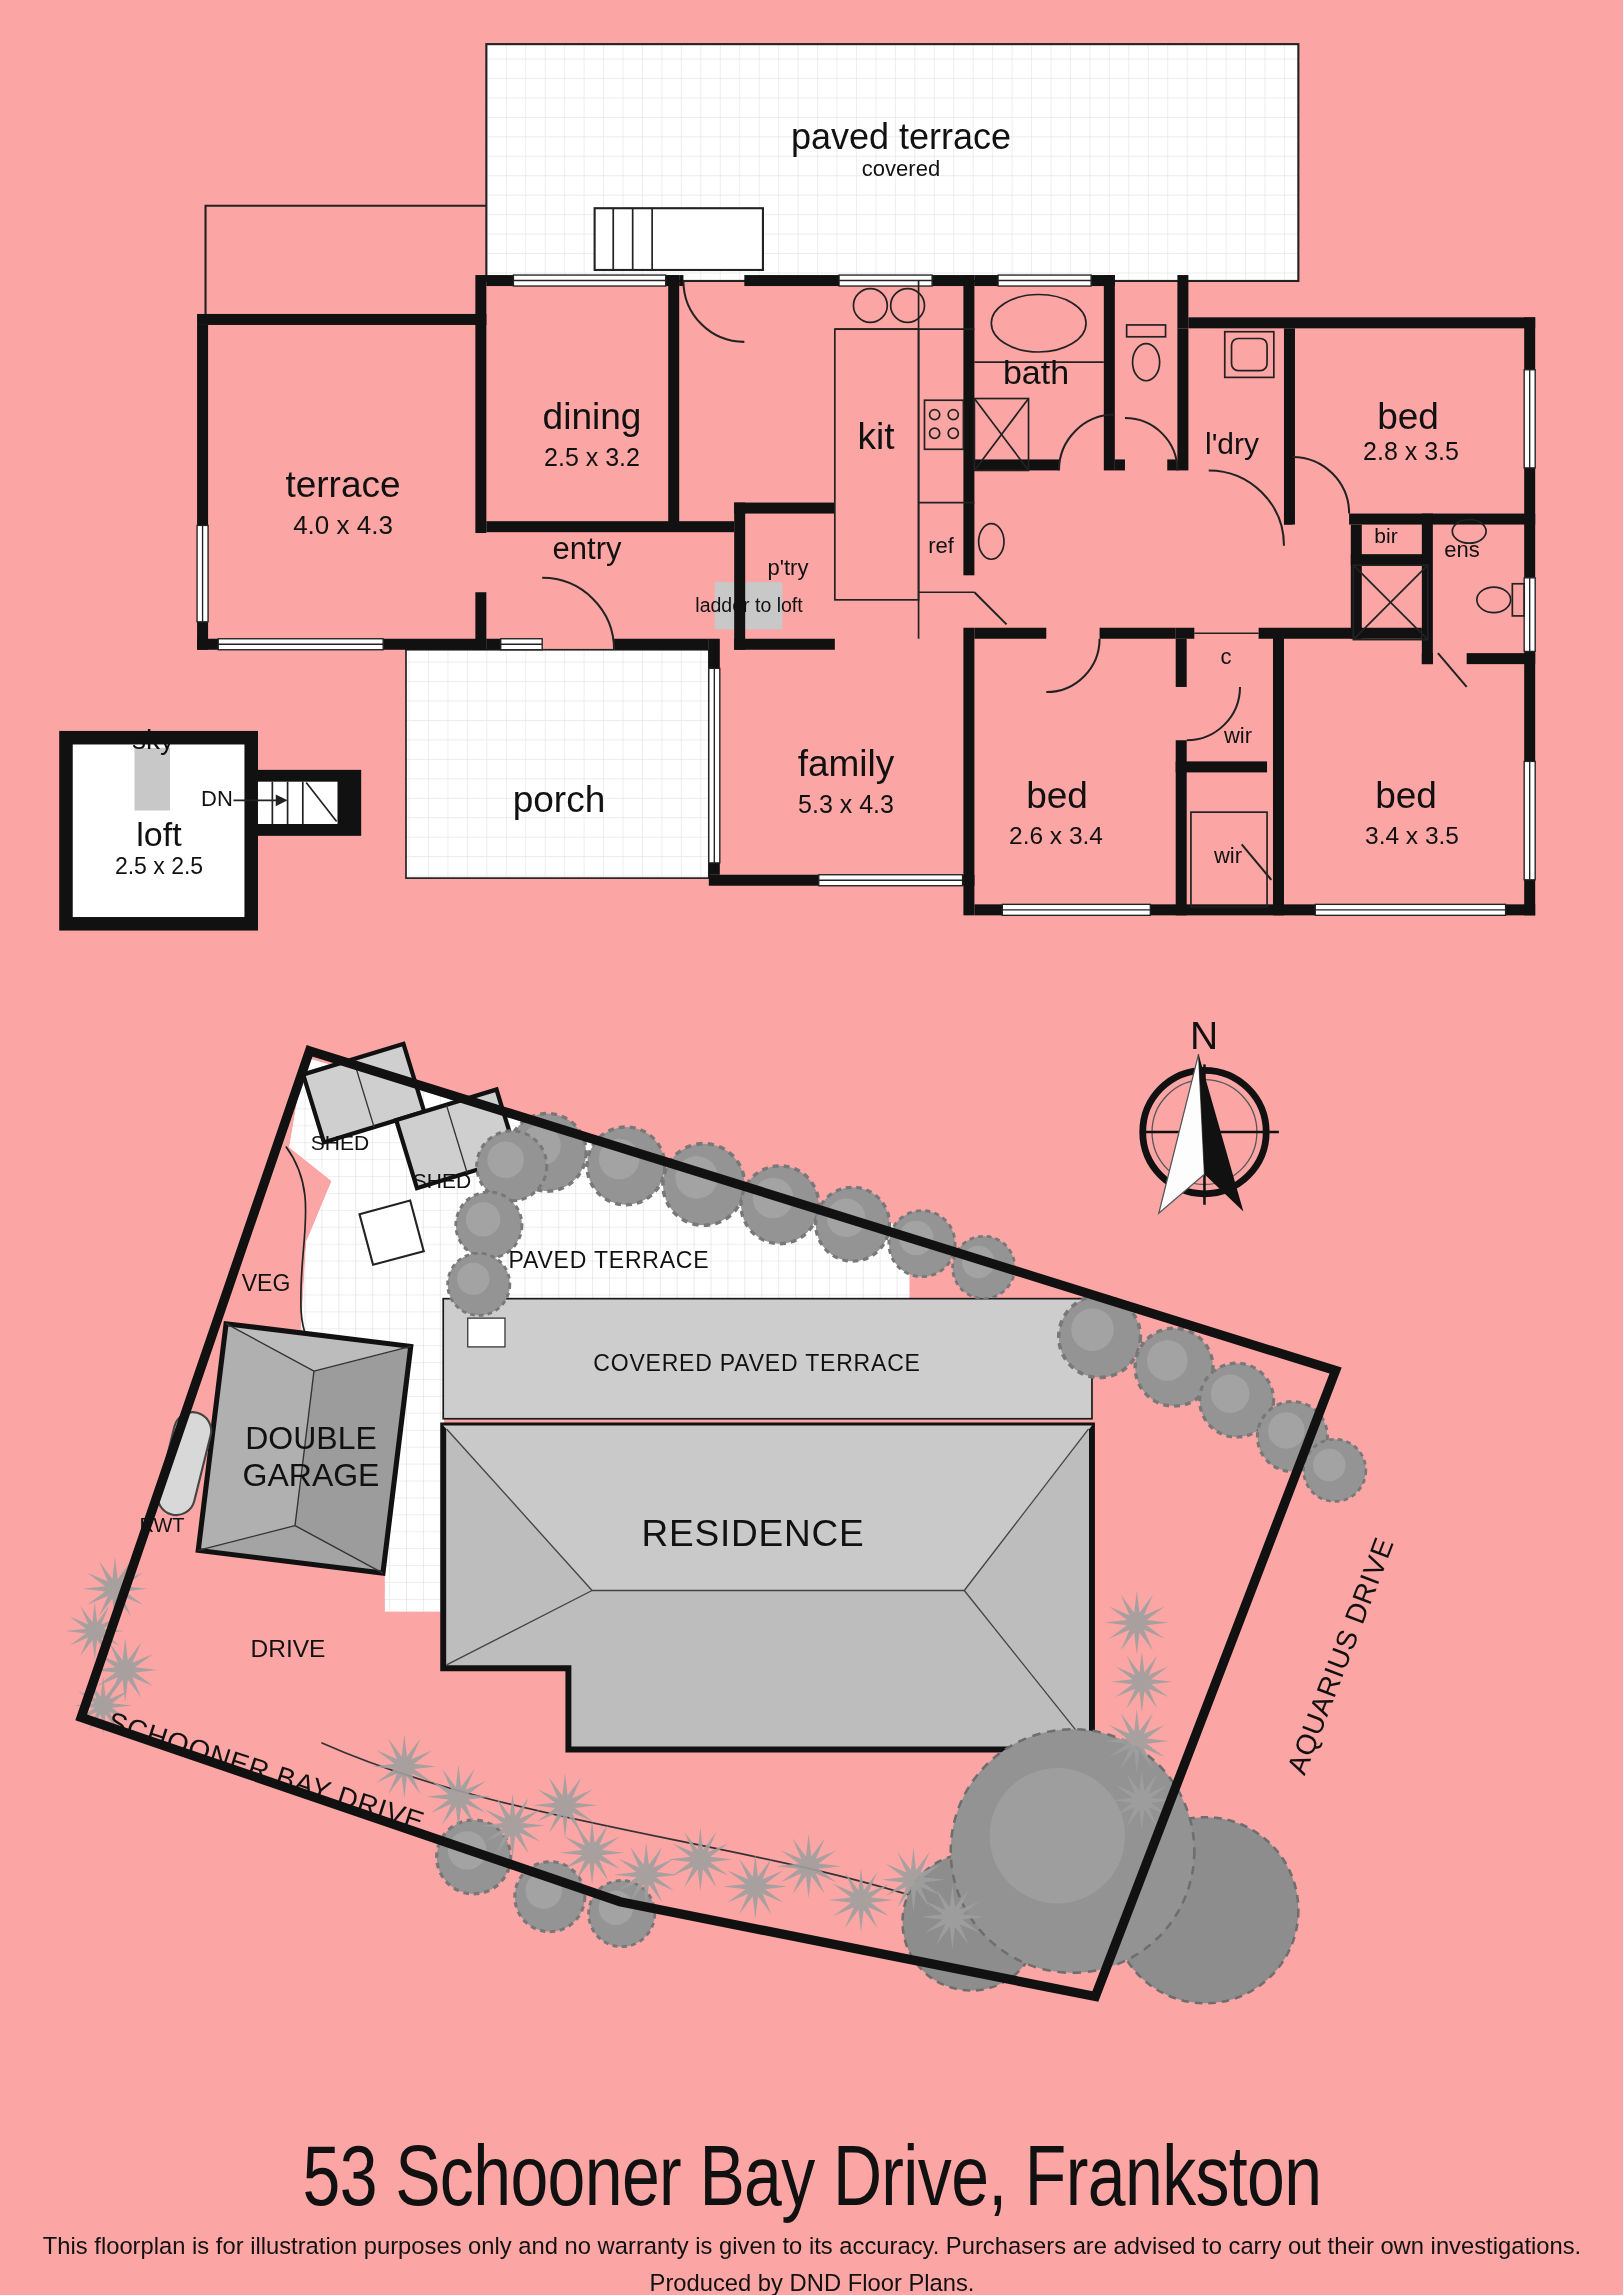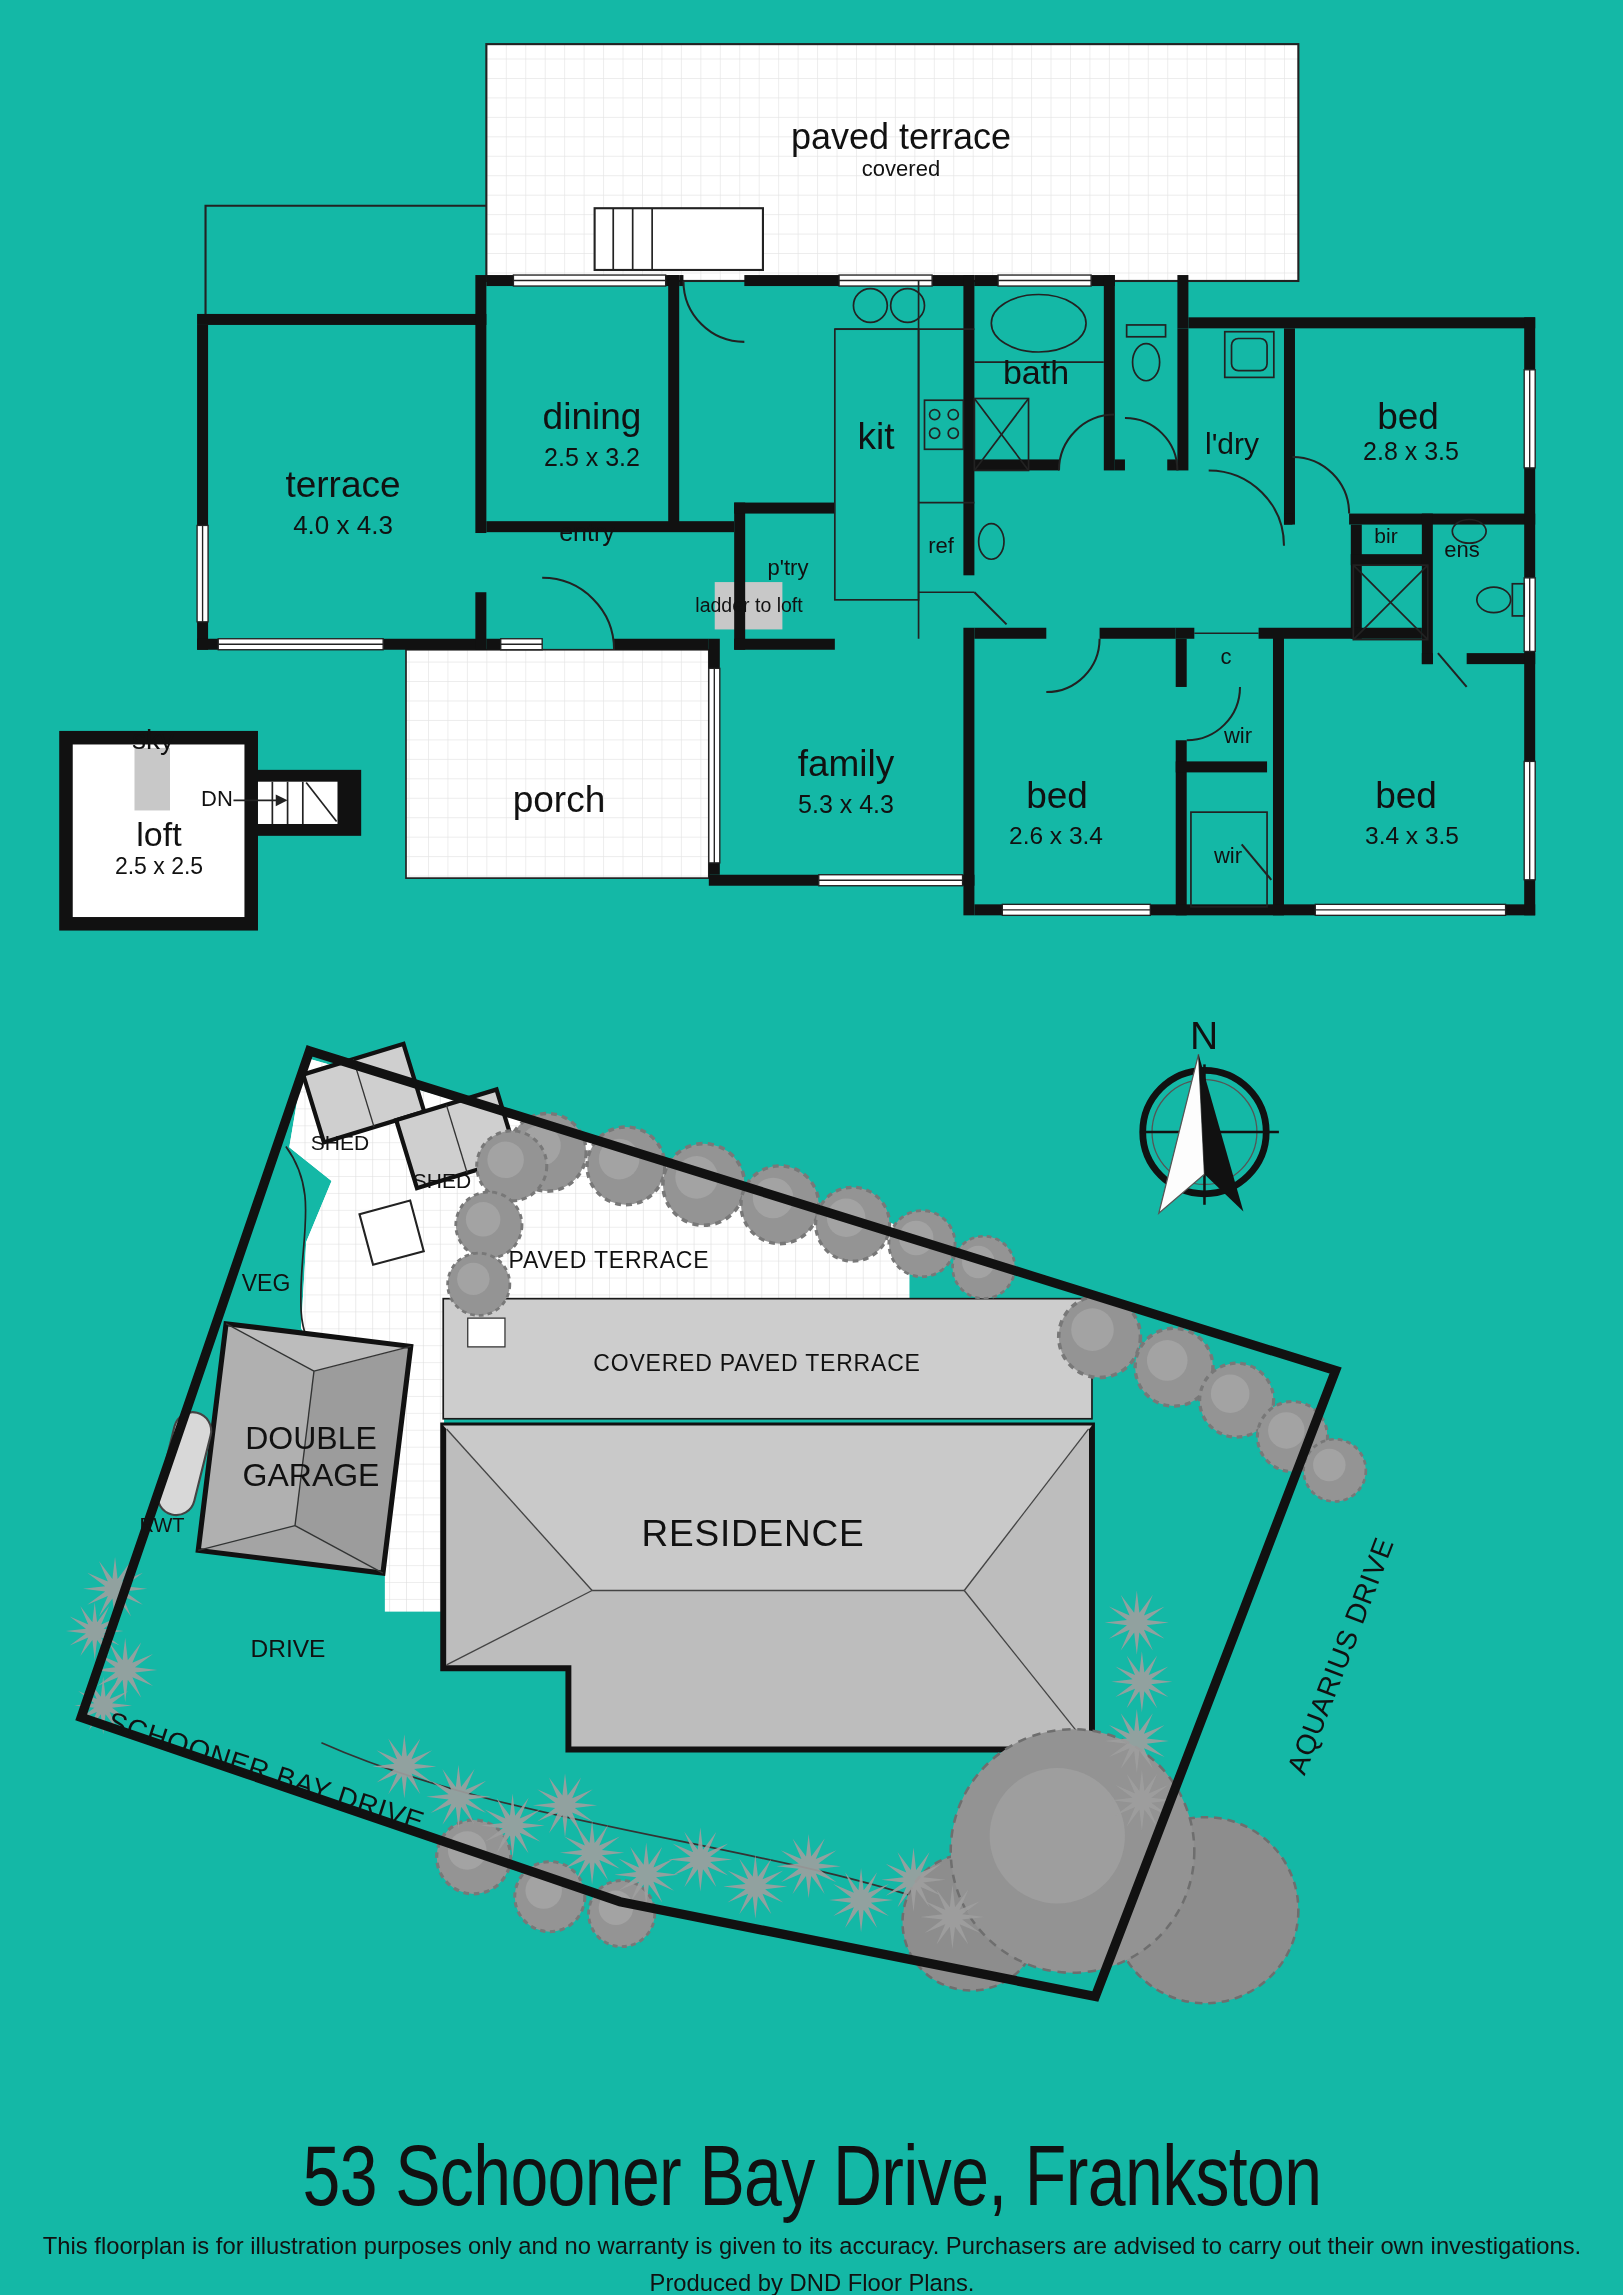--- a/index.html
+++ b/index.html
@@ -1,16 +1,16 @@
 <!DOCTYPE html>
 <html style="font-size:13.5px"><head>
 <meta charset="utf-8">
 <style>
   html,body{margin:0;padding:0;background:#fff}
-  .page{position:relative;width:1624px;height:2295px;background:#14b8a6;overflow:hidden;
+  .page{position:relative;width:1624px;height:2295px;background:#fca5a5;overflow:hidden;
         font-family:"Liberation Sans",sans-serif;color:#111}
   .page svg{position:absolute;left:0;top:0}
   #siteplan{top:973px}
   .lbl{position:absolute;transform:translate(-50%,-50%);white-space:nowrap;line-height:1;color:#111}
   .dims{letter-spacing:0}
   .caps{letter-spacing:0.8px}
   .title{font-size:85px;letter-spacing:-0.8px;transform:translate(-50%,-50%) scaleX(.8)}
   .disc{font-size:24.5px;transform:translate(-50%,-50%) scaleX(.97)}
 </style>
 </head>
@@ -353,21 +353,21 @@
 <div class="lbl" style="left:941px;top:546px;font-size:22px">ref</div>
 
 <div class="lbl" style="left:1036px;top:372px;font-size:34px">bath</div>
 <div class="lbl" style="left:1232px;top:444px;font-size:30px">l'dry</div>
 
 <div class="lbl" style="left:1408px;top:416px;font-size:37px">bed</div>
 <div class="lbl dims" style="left:1411px;top:451px;font-size:25px">2.8 x 3.5</div>
 <div class="lbl" style="left:1386px;top:535px;font-size:21px">bir</div>
 <div class="lbl" style="left:1462px;top:550px;font-size:22px">ens</div>
 
-<div class="lbl" style="left:587px;top:532px;font-size:25px">entry</div>
+<div class="lbl" style="left:587px;top:548px;font-size:31px">entry</div>
 <div class="lbl" style="left:749px;top:606px;font-size:19.5px">ladder to loft</div>
 
 <div class="lbl" style="left:846px;top:763px;font-size:37px">family</div>
 <div class="lbl dims" style="left:846px;top:804px;font-size:25px">5.3 x 4.3</div>
 
 <div class="lbl" style="left:559px;top:799px;font-size:37px">porch</div>
 
 <div class="lbl" style="left:1057px;top:795px;font-size:37px">bed</div>
 <div class="lbl dims" style="left:1056px;top:836px;font-size:24.5px">2.6 x 3.4</div>
 

